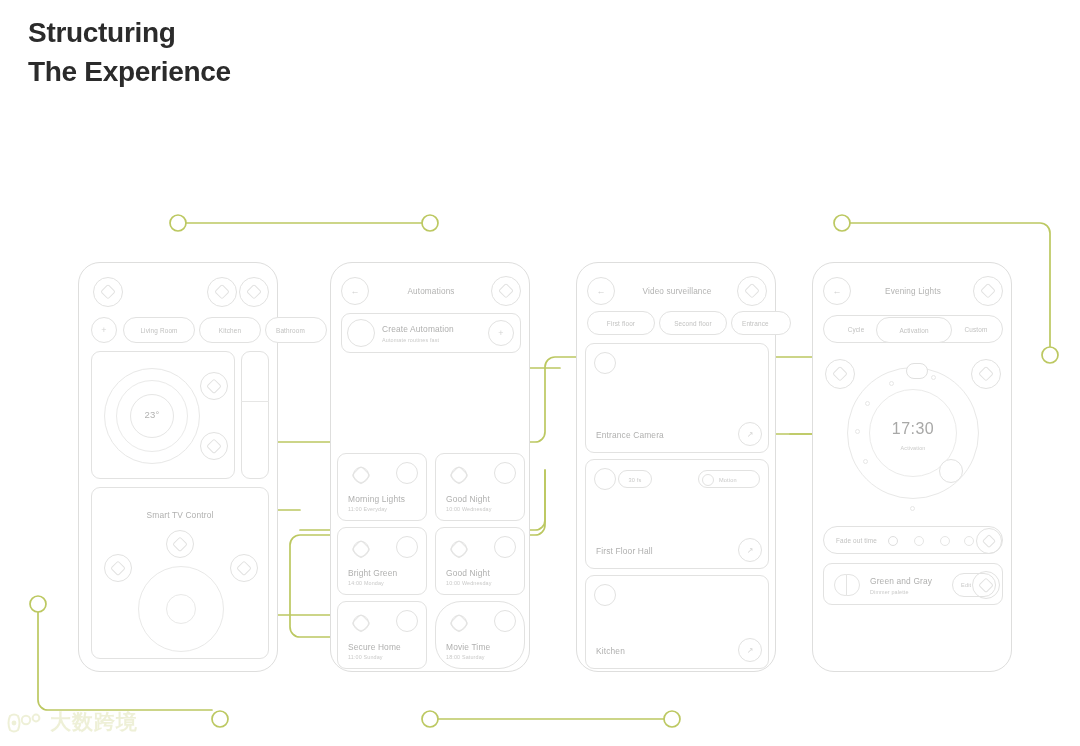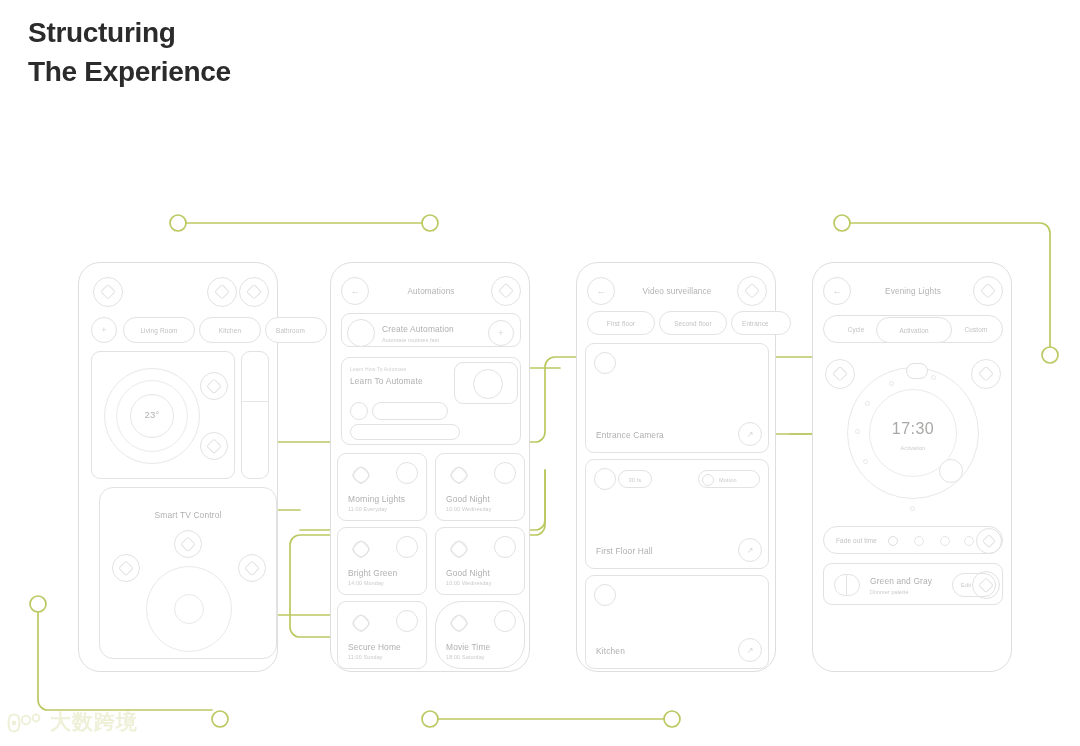--- a/index.html
+++ b/index.html
@@ -194,21 +194,21 @@
         </div>
         <div class="glyph" style="left:108px; top:80px; width:28px; height:28px;">
           <div class="oc"></div>
             <div class="dm"></div>
         </div>
       </div>
 
       <div class="wf r" style="left:162px; top:88px; width:28px; height:128px;"></div>
       <div class="wf none" style="left:162px; top:138px; width:28px; height:1px; border-top:1px solid #e6e6e5;"></div>
 
-      <div class="wf r" style="left:20px; top:224px; width:178px; height:172px;border-radius:14px;">
+      <div class="wf r" style="left:12px; top:224px; width:178px; height:172px;">
         <span class="txt t-card ctr" style="left:50%; top:22px;">Smart TV Control</span>
         <div class="glyph" style="left:74px; top:42px; width:28px; height:28px;">
           <div class="oc"></div>
             <div class="dm"></div>
         </div>
         <div class="glyph" style="left:12px; top:66px; width:28px; height:28px;">
           <div class="oc"></div>
             <div class="dm"></div>
         </div>
         <div class="glyph" style="left:138px; top:66px; width:28px; height:28px;">
@@ -225,39 +225,29 @@
     <div class="ph-inner">
       <div class="wf circ" style="left:10px; top:14px; width:28px; height:28px;">
         <span class="backico">←</span>
       </div>
       <span class="txt t-title ctr" style="left:100px; top:24px;">Automations</span>
       <div class="glyph" style="left:160px; top:13px; width:30px; height:30px;">
         <div class="oc"></div>
           <div class="dm"></div>
       </div>
 
-      <div class="wf r" style="left:10px; top:50px; width:180px; height:34px;">
+      <div class="wf r" style="left:10px; top:50px; width:180px; height:40px;">
         <div class="wf circ" style="left:5px; top:5px; width:28px; height:28px;"></div>
         <span class="txt t-card" style="left:40px; top:10px;">Create Automation</span>
         <span class="txt t-sub" style="left:40px; top:23px;">Automate routines fast</span>
         <div class="wf circ" style="left:146px; top:6px; width:26px; height:26px;">
           <span class="plusico">+</span>
         </div>
       </div>
 
-      <div class="wf r" style="left:10px; top:94px; width:180px; height:88px;">
-        <span class="txt t-tiny" style="left:8px; top:8px;">Learn How To Automate</span>
-        <span class="txt t-card" style="left:8px; top:18px;">Learn To Automate</span>
-        <div class="wf r" style="left:112px; top:4px; width:64px; height:42px;">
-          <div class="wf circ" style="left:18px; top:6px; width:30px; height:30px;"></div>
-        </div>
-        <div class="wf circ" style="left:8px; top:44px; width:18px; height:18px;"></div>
-        <div class="wf pill" style="left:30px; top:44px; width:76px; height:18px;"></div>
-        <div class="wf pill" style="left:8px; top:66px; width:110px; height:16px;"></div>
-      </div>
 
       <div class="wf r" style="left:6px; top:190px; width:90px; height:68px;">
         <div class="glyph" style="left:10px; top:8px; width:26px; height:26px;">
           <div class="dm2"></div>
           <div class="oc" style="width:60%; height:60%; left:20%; top:20%;"></div>
         </div>
         <div class="wf circ" style="left:58px; top:8px; width:22px; height:22px;"></div>
         <span class="txt t-card" style="left:10px; top:40px;">Morning Lights</span>
         <span class="txt t-sub" style="left:10px; top:52px;">11:00 Everyday</span>
       </div>

